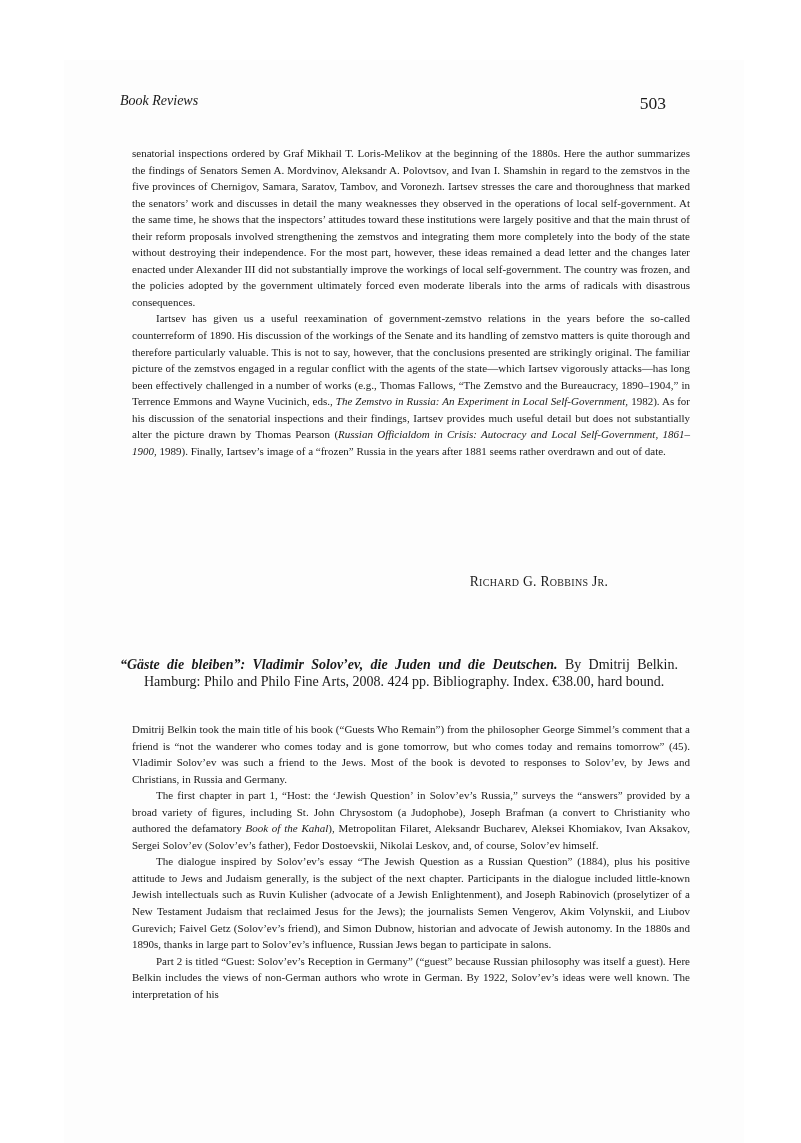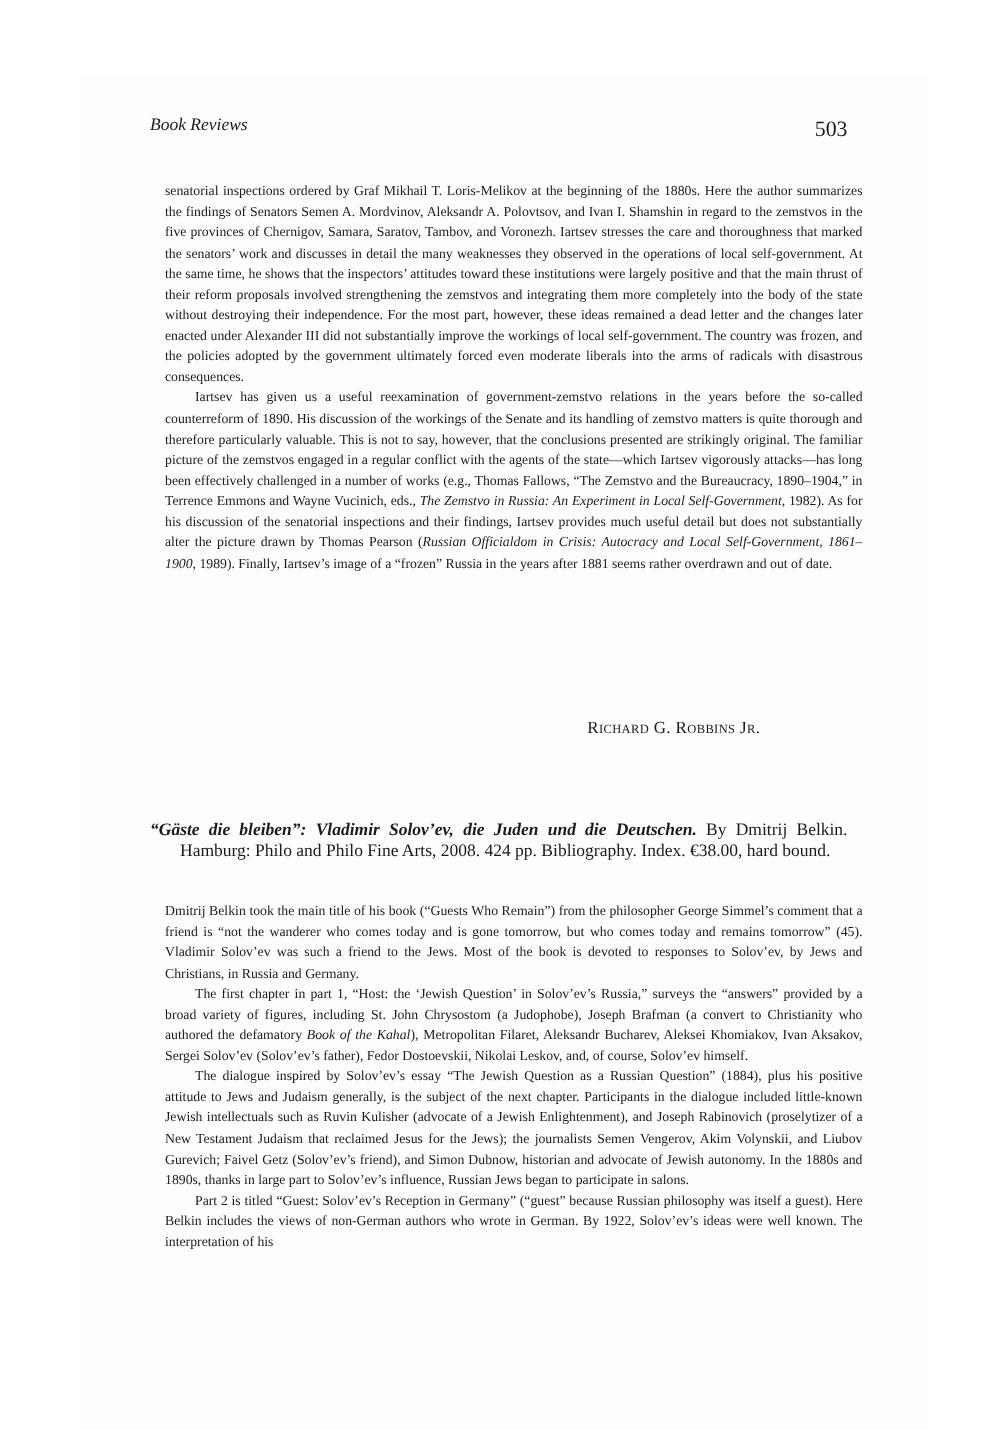--- a/index.html
+++ b/index.html
@@ -32,21 +32,21 @@
     }
     .running-head .section {
       position: absolute;
       left: 0;
       top: 0;
       font-style: italic;
       font-size: 14px;
     }
     .running-head .pageno {
       position: absolute;
-      right: 0;
+      right: 12px;
       top: 0;
       font-size: 17.5px;
     }
     .body-col {
       position: absolute;
       left: 132px;
       width: 558px;
       font-size: 11px;
       line-height: 16.55px;
       text-align: justify;

